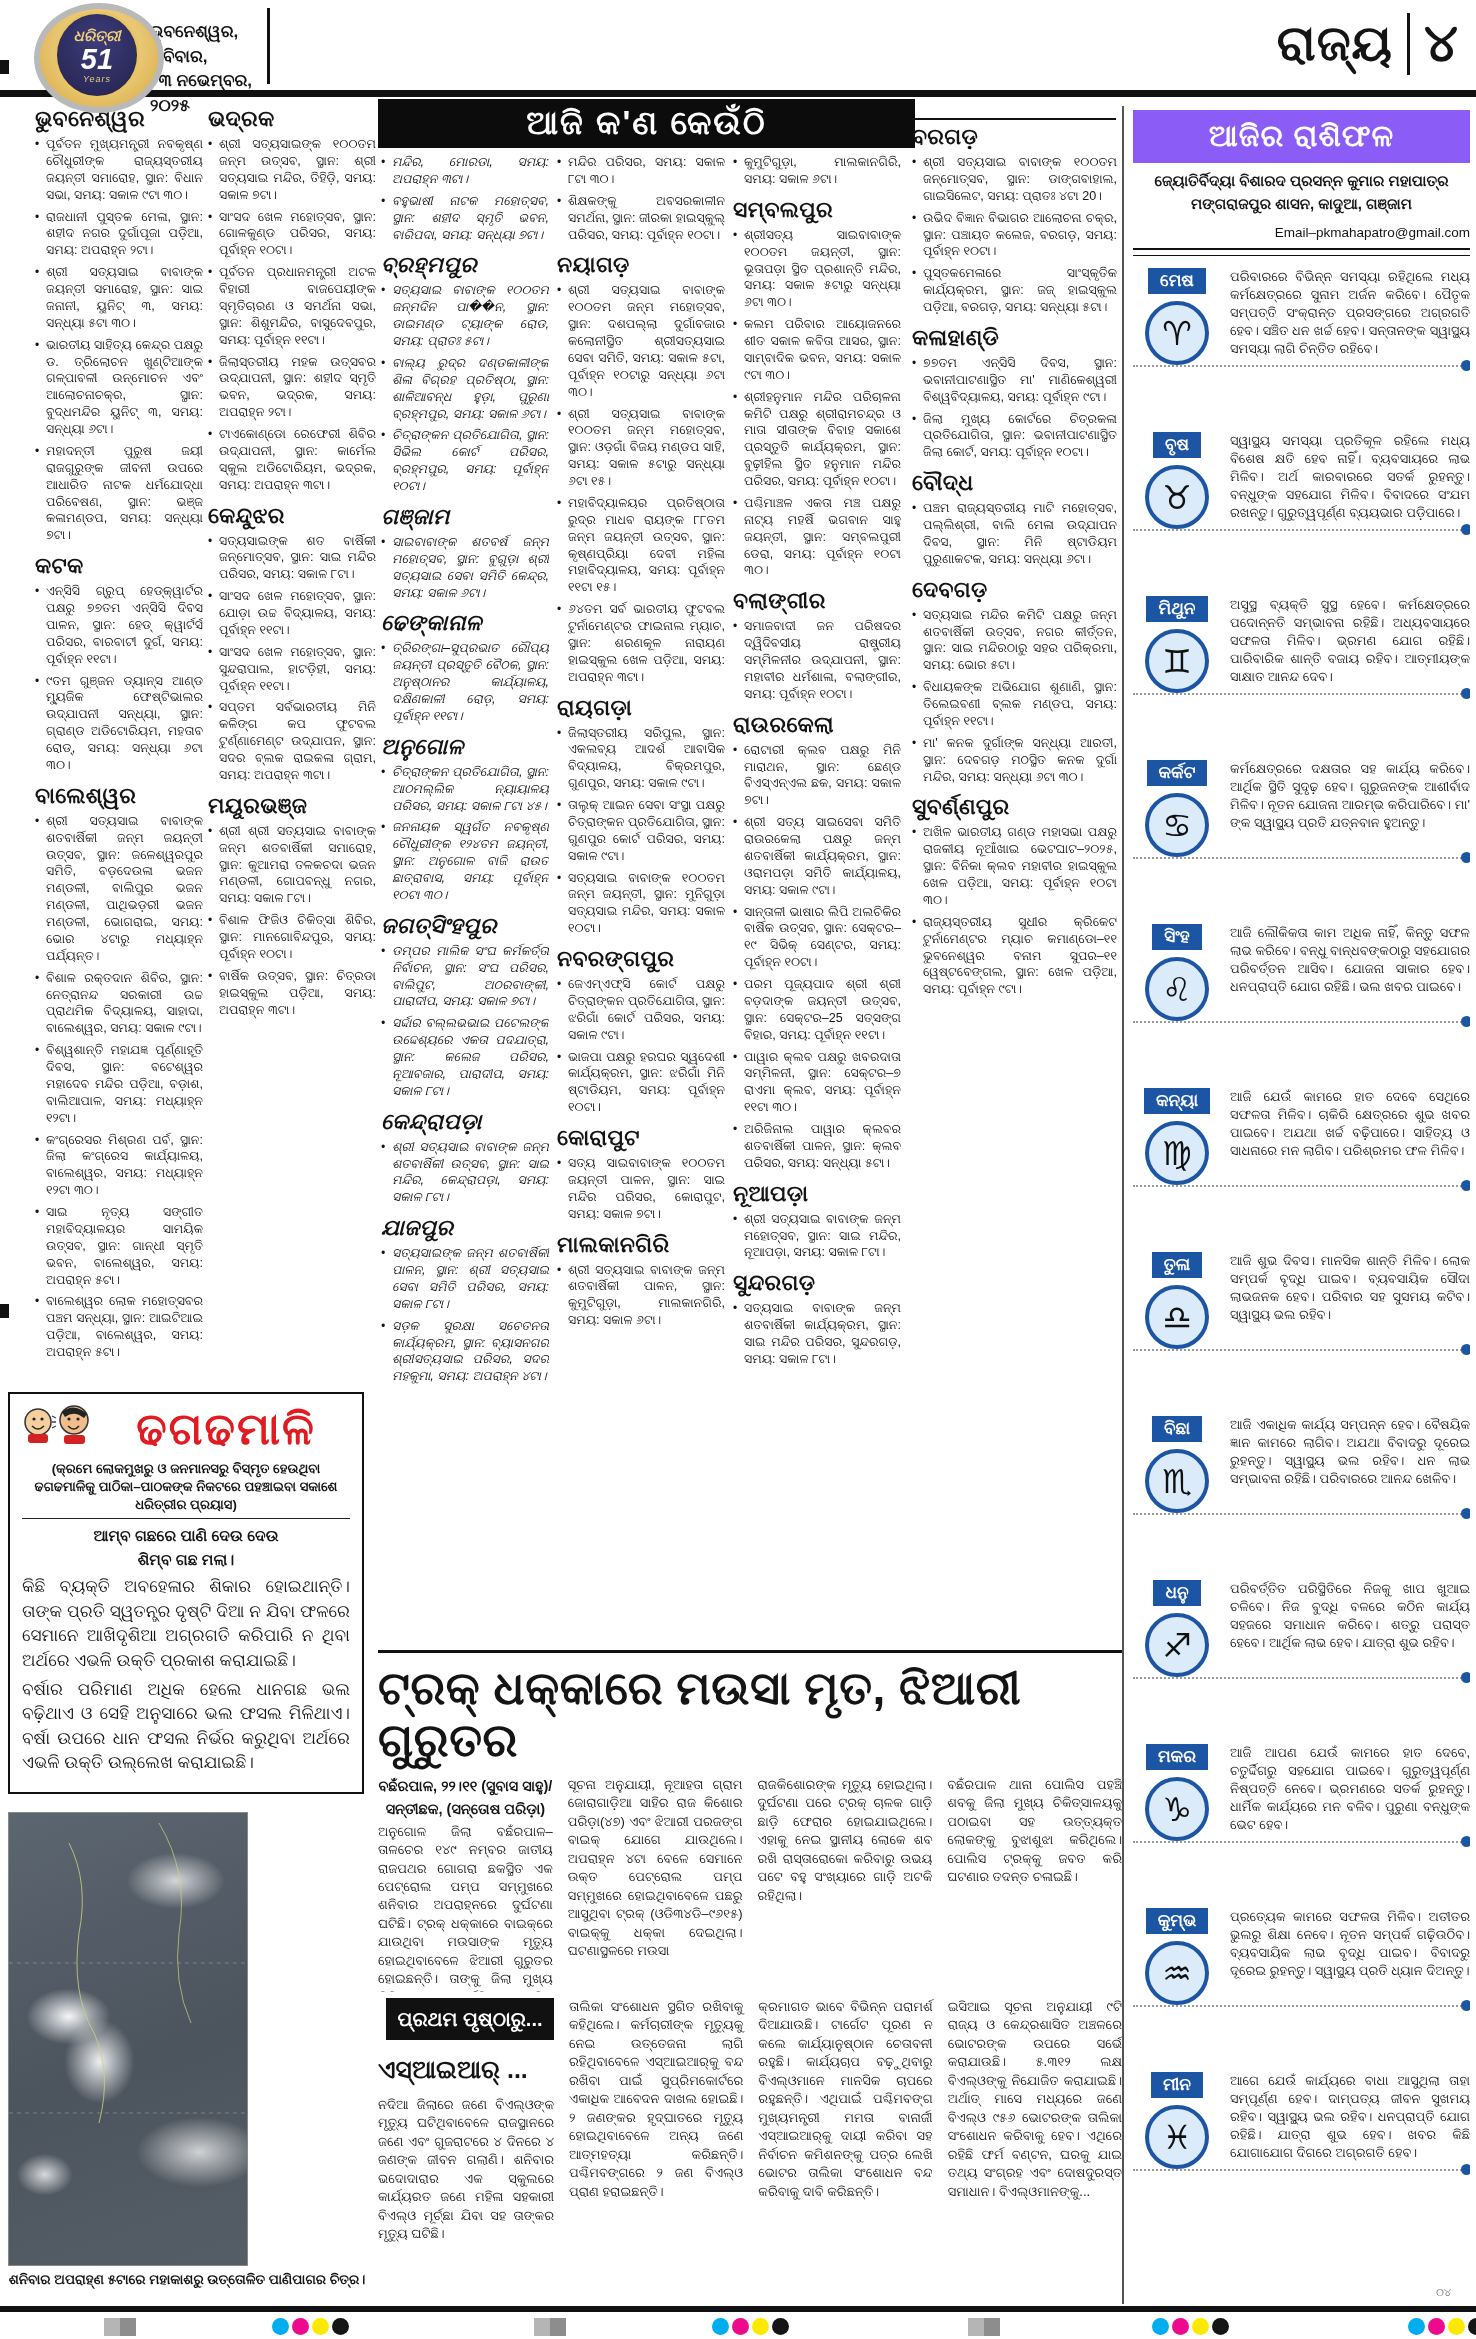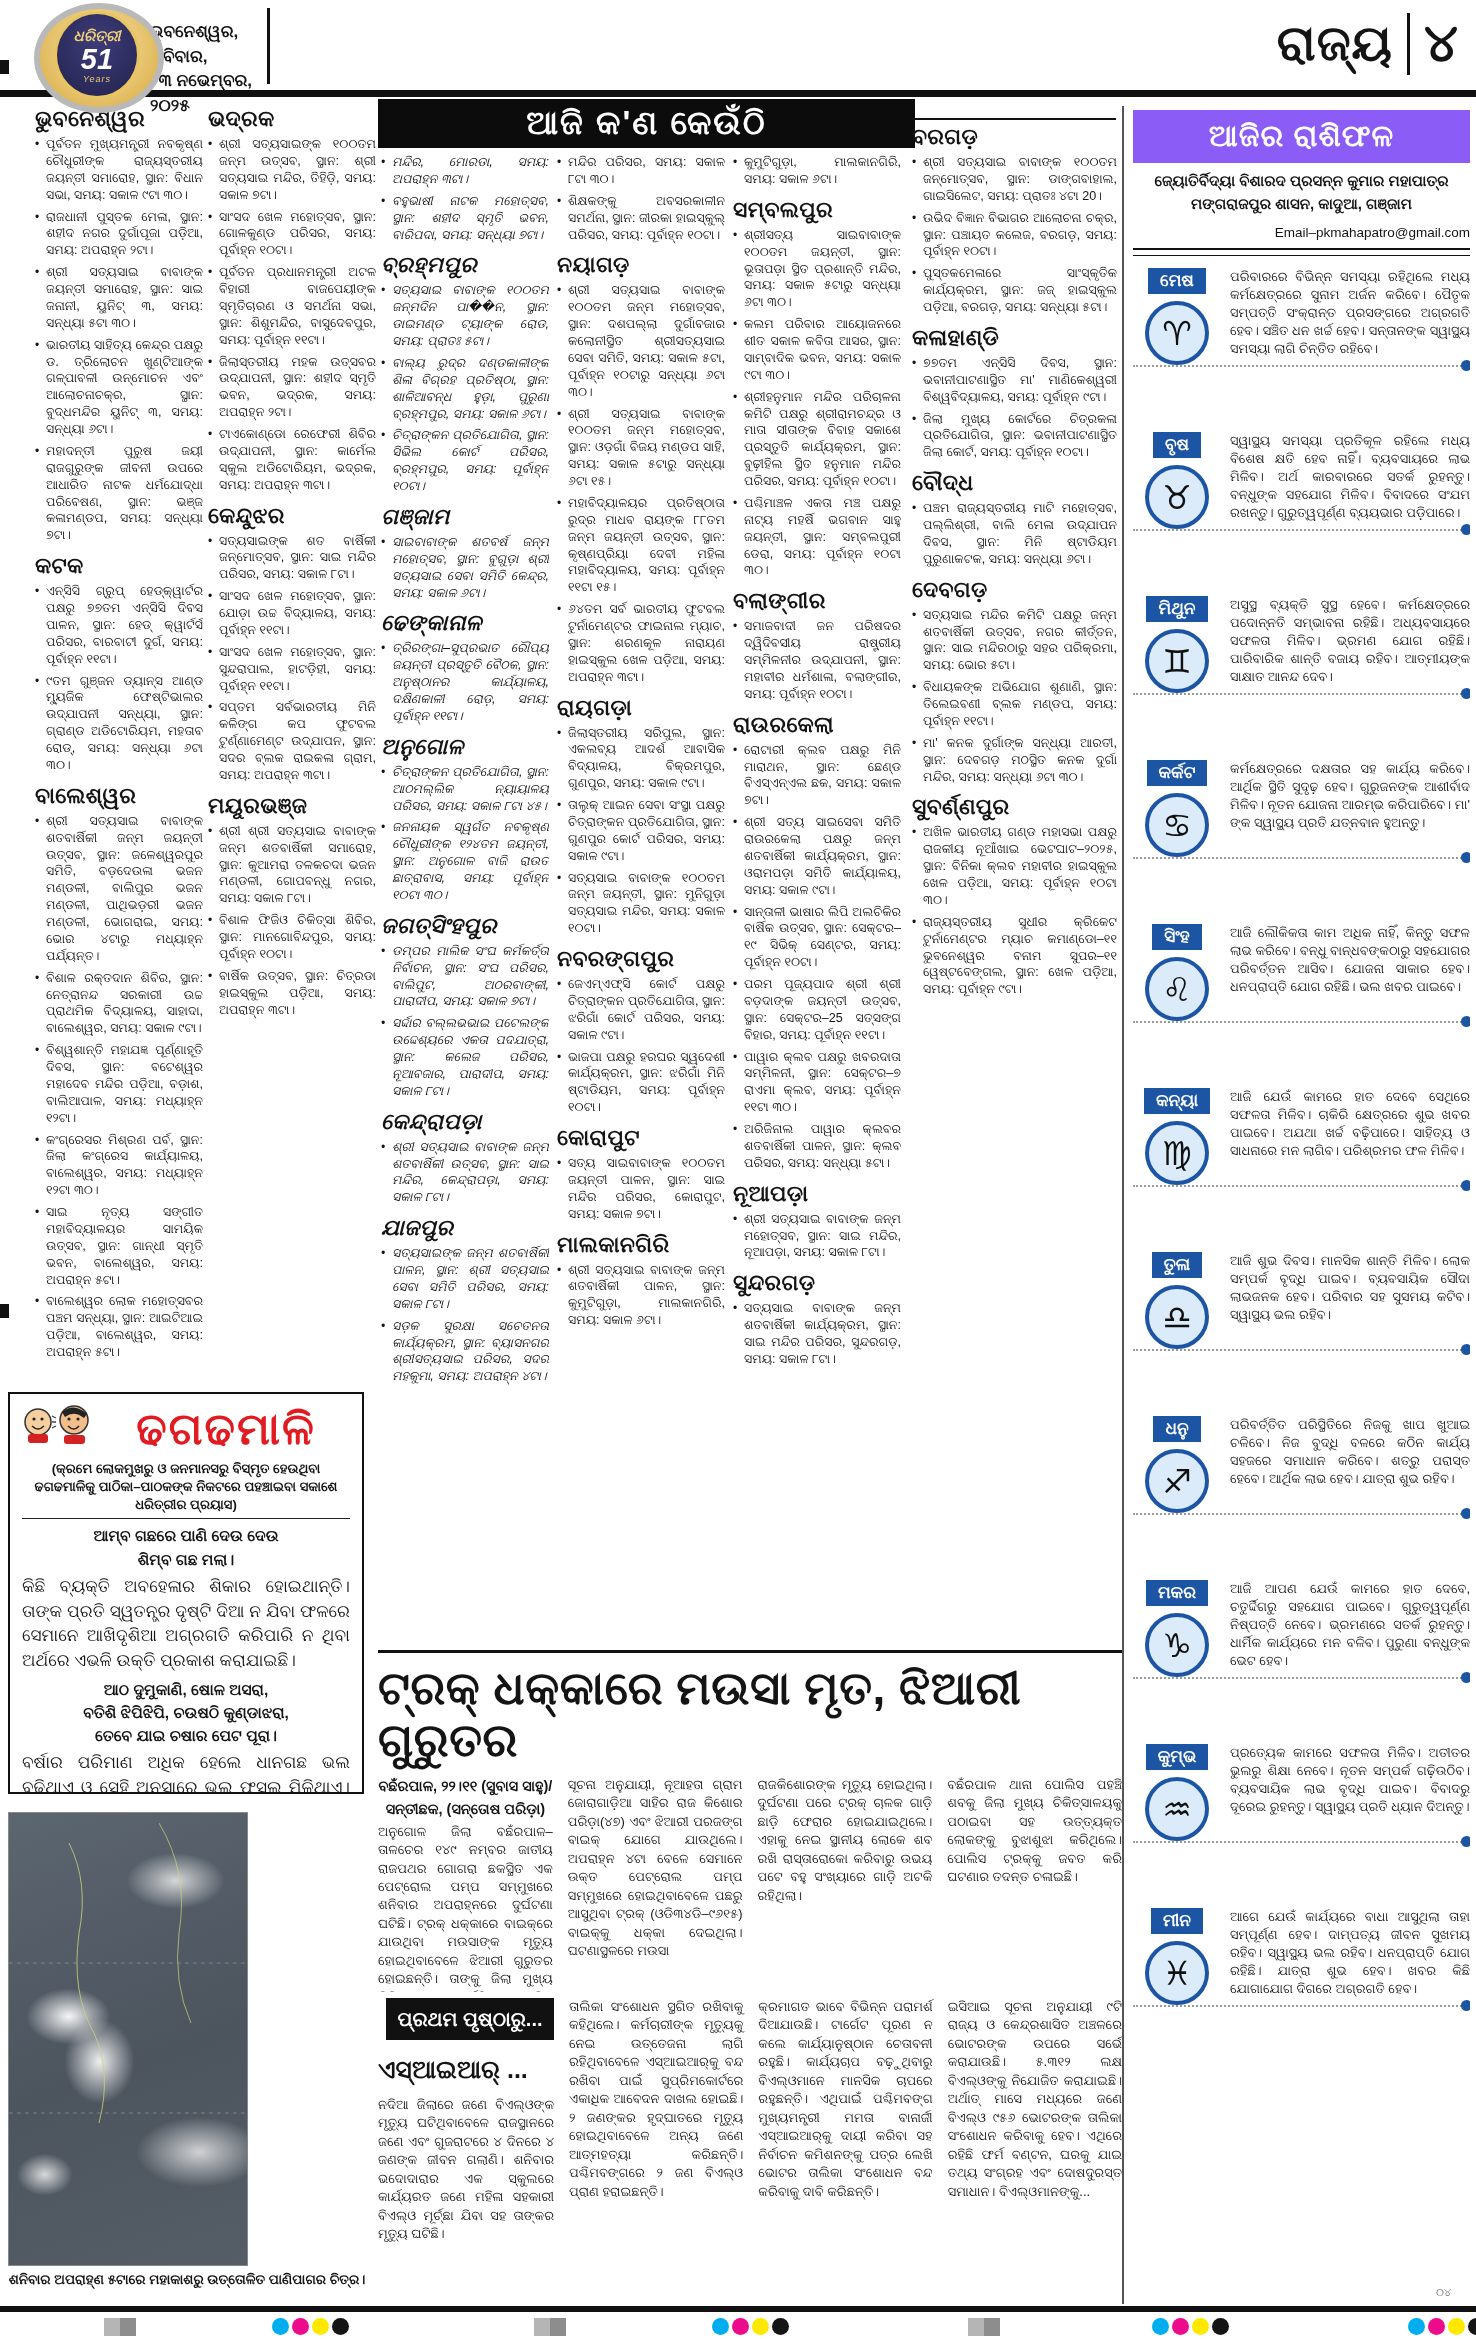--- a/index.html
+++ b/index.html
@@ -277,25 +277,20 @@
       </svg>
       <div class="daga-title">ଢଗଢମାଳି</div>
     </div>
     <div class="daga-sub">(କ୍ରମେ ଲୋକମୁଖରୁ ଓ ଜନମାନସରୁ ବିସ୍ମୃତ ହେଉଥିବା ଢଗଢମାଳିକୁ ପାଠିକା–ପାଠକଙ୍କ ନିକଟରେ ପହଞ୍ଚାଇବା ସକାଶେ ଧରିତ୍ରୀର ପ୍ରୟାସ)</div>
     <hr>
     <div class="daga-verse">
       <div>ଆମ୍ବ ଗଛରେ ପାଣି ଦେଉ ଦେଉ</div>
       <div>ଶିମ୍ବ ଗଛ ମଲା।</div>
     </div>
     <div class="daga-para">କିଛି ବ୍ୟକ୍ତି ଅବହେଳାର ଶିକାର ହୋଇଥାନ୍ତି। ତାଙ୍କ ପ୍ରତି ସ୍ୱତନ୍ତ୍ର ଦୃଷ୍ଟି ଦିଆ ନ ଯିବା ଫଳରେ ସେମାନେ ଆଖିଦୃଶିଆ ଅଗ୍ରଗତି କରିପାରି ନ ଥିବା ଅର୍ଥରେ ଏଭଳି ଉକ୍ତି ପ୍ରକାଶ କରାଯାଇଛି।</div>
-    <div class="daga-verse">
-      <div>ଆଠ ଦୁମୁକାଣି, ଷୋଳ ଅସରା,</div>
-      <div>ବତିଶି ଝିପିଝିପି, ଚଉଷଠି କୁଣ୍ଡାଝରା,</div>
-      <div>ତେବେ ଯାଇ ଚଷାର ପେଟ ପୂରା।</div>
-    </div>
     <div class="daga-para">ବର୍ଷାର ପରିମାଣ ଅଧିକ ହେଲେ ଧାନଗଛ ଭଲ ବଢ଼ିଥାଏ ଓ ସେହି ଅନୁସାରେ ଭଲ ଫସଲ ମିଳିଥାଏ। ବର୍ଷା ଉପରେ ଧାନ ଫସଲ ନିର୍ଭର କରୁଥିବା ଅର୍ଥରେ ଏଭଳି ଉକ୍ତି ଉଲ୍ଲେଖ କରାଯାଇଛି।</div>
 
   </div>
 
   <div class="sat">
     <svg width="238" height="452" viewBox="0 0 238 452">
       <path d="M60 30 q20 40 10 90 q-8 60 15 100 q18 40 5 90" stroke="#cdd37a" stroke-width="1" fill="none" opacity=".8"></path>
       <path d="M150 10 q30 50 20 110 q-6 50 12 90" stroke="#cdd37a" stroke-width="1" fill="none" opacity=".7"></path>
       <line x1="0" y1="150" x2="238" y2="150" stroke="#9aa0a6" stroke-width=".6" stroke-dasharray="4 4"></line>
       <line x1="0" y1="300" x2="238" y2="300" stroke="#9aa0a6" stroke-width=".6" stroke-dasharray="4 4"></line>
@@ -383,20 +378,25 @@
           <div class="h-left"><div class="h-badge">କନ୍ୟା</div><div class="h-icon">♍</div></div>
           <div class="h-text">ଆଜି ଯେଉଁ କାମରେ ହାତ ଦେବେ ସେଥିରେ ସଫଳତା ମିଳିବ। ଚାକିରି କ୍ଷେତ୍ରରେ ଶୁଭ ଖବର ପାଇବେ। ଅଯଥା ଖର୍ଚ୍ଚ ବଢ଼ିପାରେ। ସାହିତ୍ୟ ଓ ସାଧନାରେ ମନ ଲାଗିବ। ପରିଶ୍ରମର ଫଳ ମିଳିବ।</div>
           <div class="h-sep"></div>
         </div>
         <div class="h-entry">
           <div class="h-left"><div class="h-badge">ତୁଳା</div><div class="h-icon">♎</div></div>
           <div class="h-text">ଆଜି ଶୁଭ ଦିବସ। ମାନସିକ ଶାନ୍ତି ମିଳିବ। ଲୋକ ସମ୍ପର୍କ ବୃଦ୍ଧି ପାଇବ। ବ୍ୟବସାୟିକ ସୌଦା ଲାଭଜନକ ହେବ। ପରିବାର ସହ ସୁସମୟ କଟିବ। ସ୍ୱାସ୍ଥ୍ୟ ଭଲ ରହିବ।</div>
           <div class="h-sep"></div>
         </div>
         <div class="h-entry">
+          <div class="h-left"><div class="h-badge">ବିଛା</div><div class="h-icon">♏</div></div>
+          <div class="h-text">ଆଜି ଏକାଧିକ କାର୍ଯ୍ୟ ସମ୍ପନ୍ନ ହେବ। ବୈଷୟିକ ଜ୍ଞାନ କାମରେ ଲାଗିବ। ଅଯଥା ବିବାଦରୁ ଦୂରେଇ ରୁହନ୍ତୁ। ସ୍ୱାସ୍ଥ୍ୟ ଭଲ ରହିବ। ଧନ ଲାଭ ସମ୍ଭାବନା ରହିଛି। ପରିବାରରେ ଆନନ୍ଦ ଖେଳିବ।</div>
+          <div class="h-sep"></div>
+        </div>
+        <div class="h-entry">
           <div class="h-left"><div class="h-badge">ଧନୁ</div><div class="h-icon">♐</div></div>
           <div class="h-text">ପରିବର୍ତ୍ତିତ ପରିସ୍ଥିତିରେ ନିଜକୁ ଖାପ ଖୁଆଇ ଚଳିବେ। ନିଜ ବୁଦ୍ଧି ବଳରେ କଠିନ କାର୍ଯ୍ୟ ସହଜରେ ସମାଧାନ କରିବେ। ଶତ୍ରୁ ପରାସ୍ତ ହେବେ। ଆର୍ଥିକ ଲାଭ ହେବ। ଯାତ୍ରା ଶୁଭ ରହିବ।</div>
           <div class="h-sep"></div>
         </div>
         <div class="h-entry">
           <div class="h-left"><div class="h-badge">ମକର</div><div class="h-icon">♑</div></div>
           <div class="h-text">ଆଜି ଆପଣ ଯେଉଁ କାମରେ ହାତ ଦେବେ, ଚତୁର୍ଦ୍ଦିଗରୁ ସହଯୋଗ ପାଇବେ। ଗୁରୁତ୍ୱପୂର୍ଣ୍ଣ ନିଷ୍ପତ୍ତି ନେବେ। ଭ୍ରମଣରେ ସତର୍କ ରୁହନ୍ତୁ। ଧାର୍ମିକ କାର୍ଯ୍ୟରେ ମନ ବଳିବ। ପୁରୁଣା ବନ୍ଧୁଙ୍କ ଭେଟ ହେବ।</div>
           <div class="h-sep"></div>
         </div>
         <div class="h-entry">

